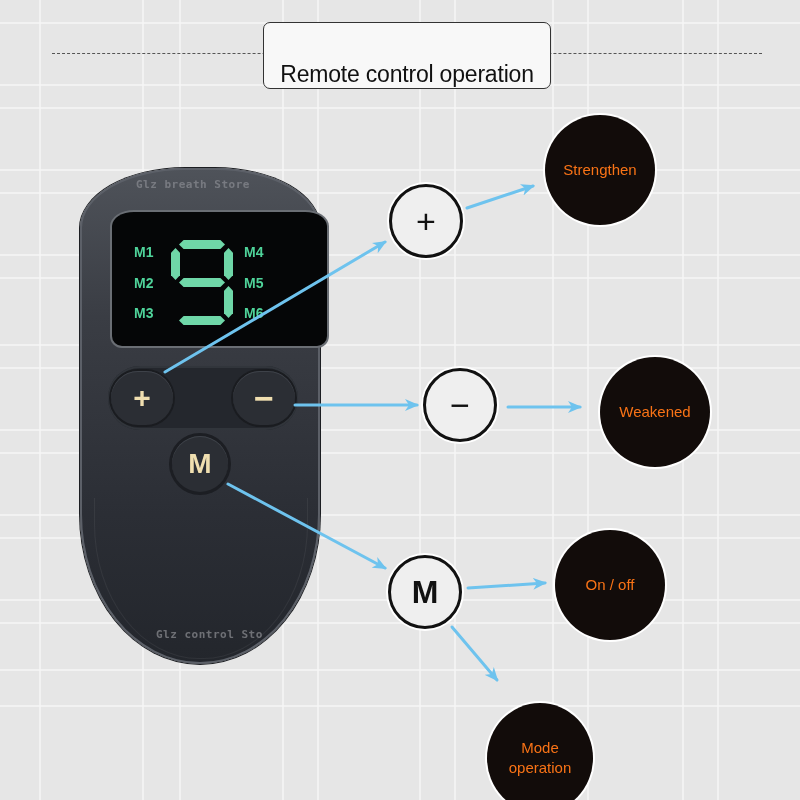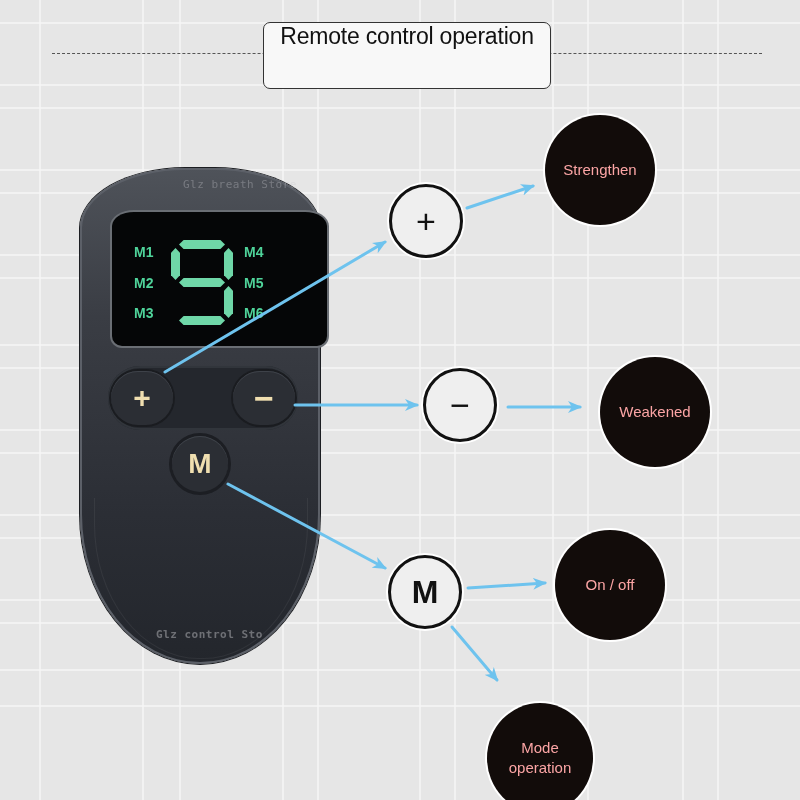--- a/index.html
+++ b/index.html
@@ -9,41 +9,41 @@
     font-family:"Liberation Sans", "DejaVu Sans", sans-serif;
   }
   .grid { position:absolute; inset:0; pointer-events:none; }
   .title-line {
     position:absolute; left:52px; width:710px; top:53px; height:0;
     border-top:1px dashed #555;
   }
   .title-box {
     position:absolute; left:263px; top:22px; width:288px; height:67px;
     background:#f8f8f8; border:1.5px solid #333; border-radius:7px;
-    display:flex; align-items:flex-start; justify-content:center;
+    display:flex; align-items:flex-end; justify-content:center;
     font-size:23px; color:#111; letter-spacing:-0.2px;
     box-sizing:border-box;
   }
   
   .device {
     position:absolute; left:80px; top:168px; width:240px; height:496px;
     background:linear-gradient(180deg,#4f535a 0%,#3a3d44 30%,#2b2e35 70%,#23262c 100%);
     border-radius:105px 105px 120px 120px / 60px 60px 150px 150px;
     box-shadow: inset 0 0 0 2px #5c6068, 0 0 0 1px #1c1e22;
   }
   .device-inner {
     position:absolute; left:14px; top:330px; width:212px; height:160px;
     border-radius:0 0 105px 105px / 0 0 135px 135px;
     border:1px solid rgba(255,255,255,0.06); border-top:none;
   }
   .brand-top, .brand-bottom {
     position:absolute; font-family:"DejaVu Sans Mono", monospace;
     color:rgba(200,200,205,0.35); font-size:11px; letter-spacing:0.5px;
   }
-  .brand-top { left:56px; top:10px; font-weight:normal;margin-left:47px; }
+  .brand-top { left:56px; top:10px; font-weight:bold; }
   .brand-bottom { left:76px; top:460px; color:rgba(200,200,205,0.45); font-weight:bold; }
   .screen {
     position:absolute; left:32px; top:44px; width:215px; height:134px;
     background:#050607;
     border-radius:22px 22px 10px 10px / 14px 14px 10px 10px;
     box-shadow: 0 0 0 2px #6a6e74;
   }
   .mode-label {
     position:absolute; color:#4fd39a; font-size:14px; font-weight:bold;
   }
@@ -72,21 +72,21 @@
     position:absolute; width:74px; height:74px; border-radius:50%;
     background:#efefef; border:3px solid #111; box-sizing:border-box;
     box-shadow: 0 0 0 2px #fff;
     display:flex; align-items:center; justify-content:center;
     color:#111; cursor:pointer;
   }
   .result-node {
     position:absolute; width:110px; height:110px; border-radius:50%;
     background:#120c0a; box-shadow:0 0 0 2px #fff;
     display:flex; align-items:center; justify-content:center; text-align:center;
-    color:#fca5a5; font-size:15px; line-height:20px;
+    color:#f97316; font-size:15px; line-height:20px;
   }
   svg.arrows { position:absolute; left:0; top:0; pointer-events:none; }
 </style>
 </head>
 <body>
 
 <svg class="grid" width="800" height="800">
   <g stroke="#f6f6f6" stroke-width="1.5">
     <line x1="40" y1="0" x2="40" y2="800"></line>
     <line x1="143" y1="0" x2="143" y2="800"></line>

